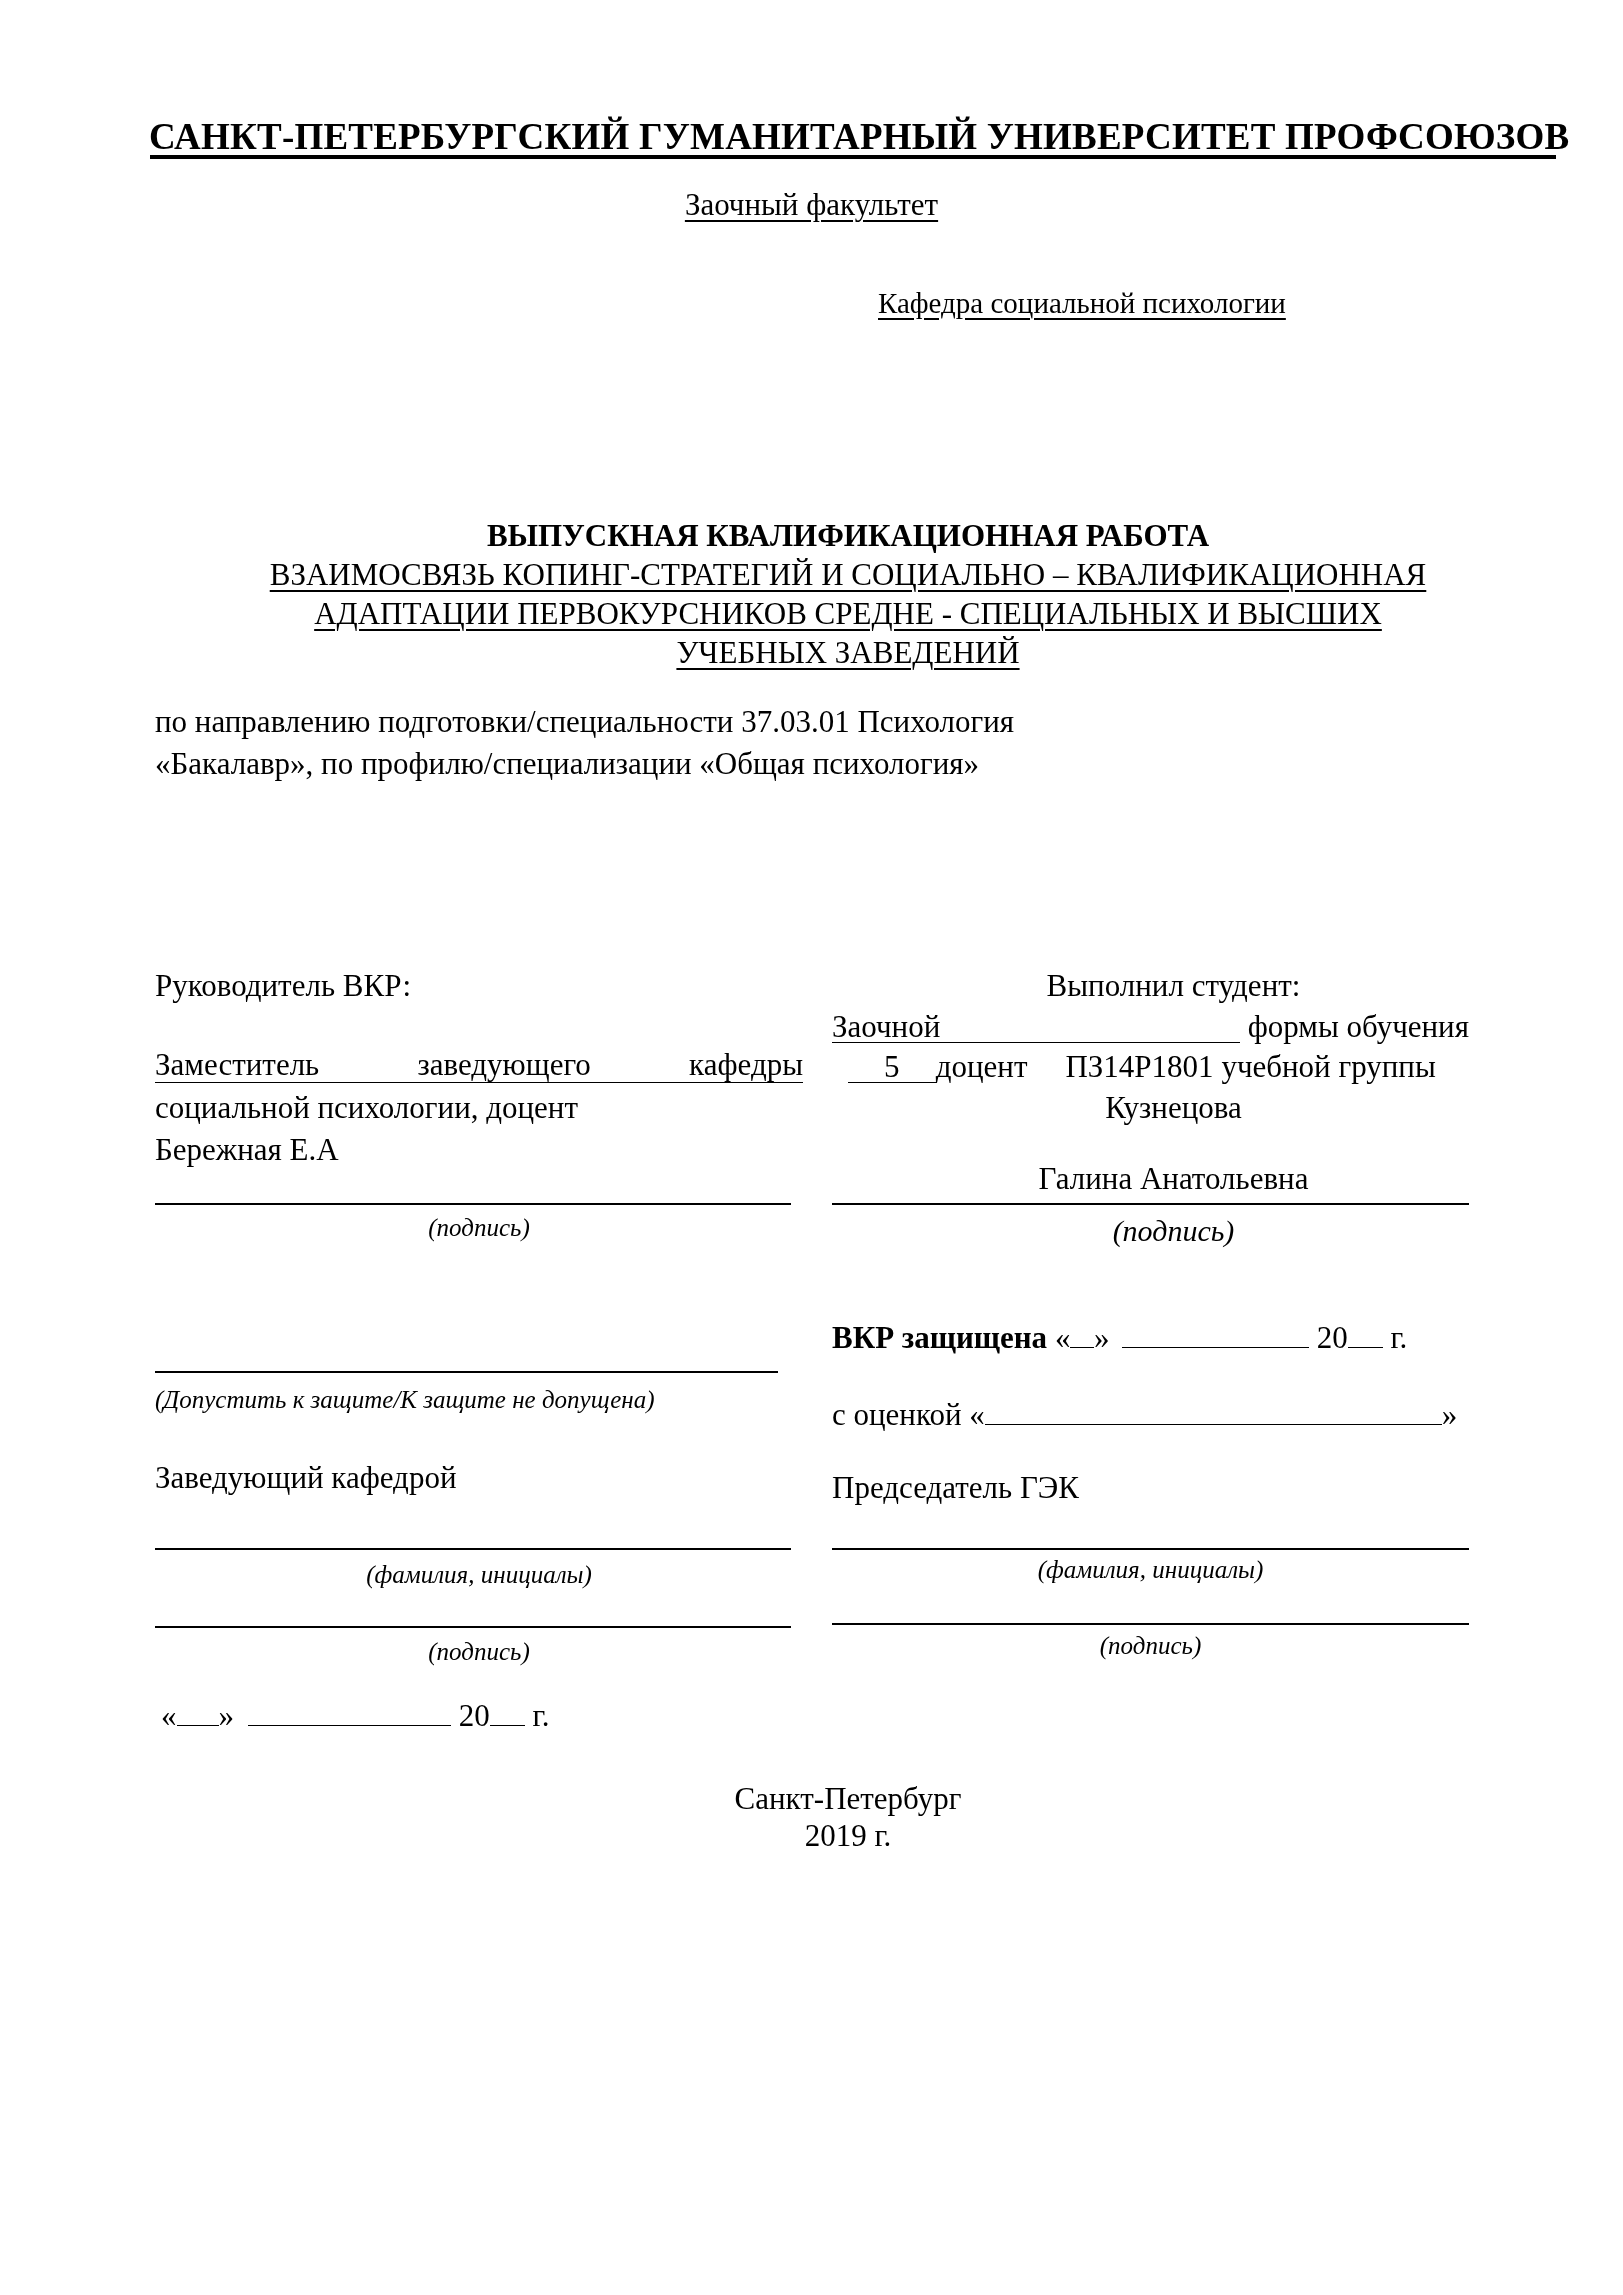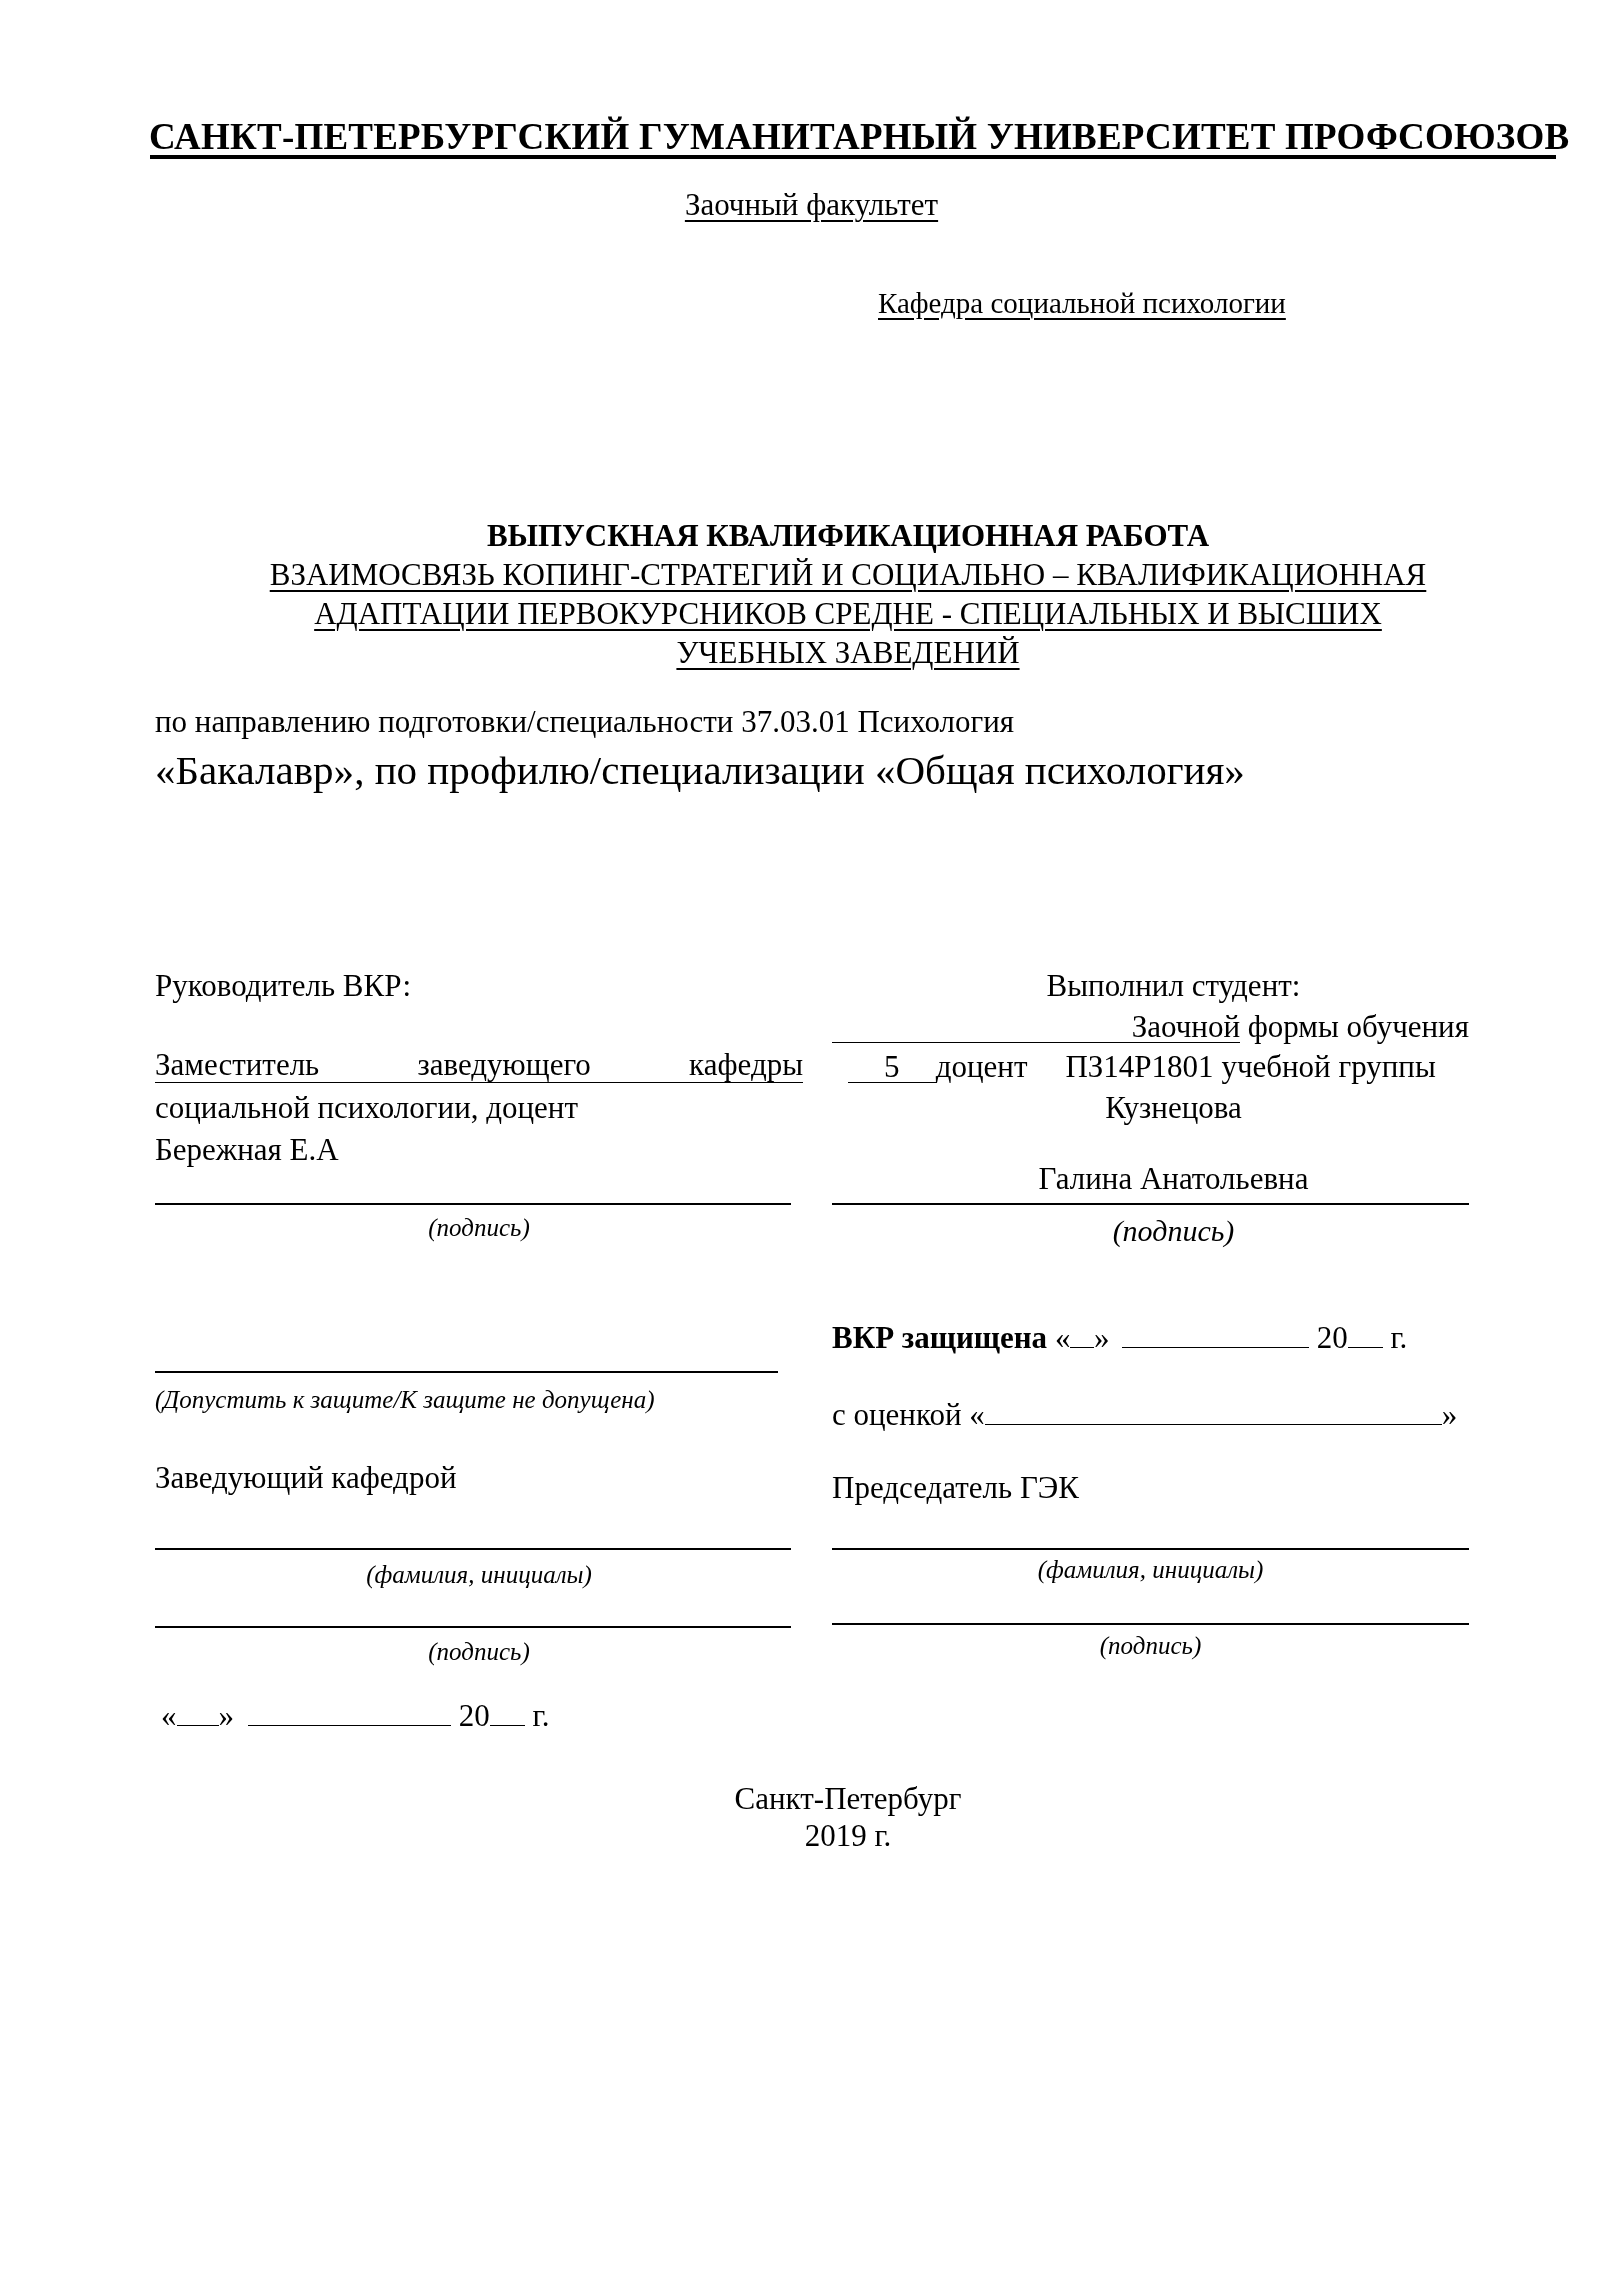--- a/index.html
+++ b/index.html
@@ -22,21 +22,21 @@
 
   
   #thesis-type { left: 0; width: 1696px; top: 518px; text-align: center; font-weight: bold; font-size: 31px; }
   .title-line { left: 0; width: 1696px; text-align: center; font-size: 31px; }
   .title-line span { text-decoration: underline; text-decoration-thickness: 1.6px; text-underline-offset: 4.7px; }
   #title-1 { top: 557px; }
   #title-2 { top: 596px; }
   #title-3 { top: 635px; }
 
   #direction { left: 155px; top: 704px; font-size: 31px; }
-  #profile { left: 155px; top: 746px; font-size: 41px; }
+  #profile { left: 155px; top: 746px; font-size: 31px; }
 
   
   #supervisor-label { left: 155px; top: 968px; }
   #sup-pos-1 { left: 155px; top: 1049px; width: 648px; display: flex; justify-content: space-between; border-bottom: 1.6px solid #000; line-height: 31px; padding-bottom: 1.6px; }
   #sup-pos-2 { left: 155px; top: 1090px; }
   #sup-name { left: 155px; top: 1132px; }
   .sig-line { position: absolute; height: 1.6px; background: #000; }
   #sup-sig-line { left: 155px; top: 1203px; width: 636px; }
   #sup-sig-caption { left: 155px; width: 648px; top: 1214px; text-align: center; font-size: 25px; font-style: italic; }
 
@@ -98,21 +98,21 @@
   <span>заведующего</span>
   <span>кафедры</span>
 </div>
 <div class="abs u" id="sup-pos-2">социальной психологии, доцент</div>
 <div class="abs u" id="sup-name">Бережная Е.А</div>
 <div class="sig-line" id="sup-sig-line"></div>
 <div class="abs" id="sup-sig-caption">(подпись)</div>
 
 <div class="abs" id="student-label">Выполнил студент:</div>
 <div class="abs" id="form-line">
-  <span class="u" style="display:inline-block;width:408px;text-align:right;text-decoration:none;border-bottom:1.6px solid #000;line-height:30px;"><span>Заочной</span></span><span> формы обучения</span>
+  <span class="u" style="display:inline-block;width:408px;text-align:left;text-decoration:none;border-bottom:1.6px solid #000;line-height:30px;"><span>Заочной</span></span><span> формы обучения</span>
 </div>
 <div class="abs" id="course-line">
   <span style="display:inline-block;width:88px;margin-left:15.7px;text-align:center;border-bottom:1.6px solid #000;line-height:30px;"><span>5</span></span><span>доцент</span><span style="display:inline-block;width:38px;"></span><span class="u">ПЗ14Р1801</span><span> учебной группы</span>
 </div>
 <div class="abs" id="student-surname"><span class="u">Кузнецова</span></div>
 <div class="abs" id="student-name"><span class="u">Галина Анатольевна</span></div>
 <div class="sig-line" id="stu-sig-line"></div>
 <div class="abs" id="stu-sig-caption">(подпись)</div>
 
 <div class="sig-line" id="admit-line"></div>

